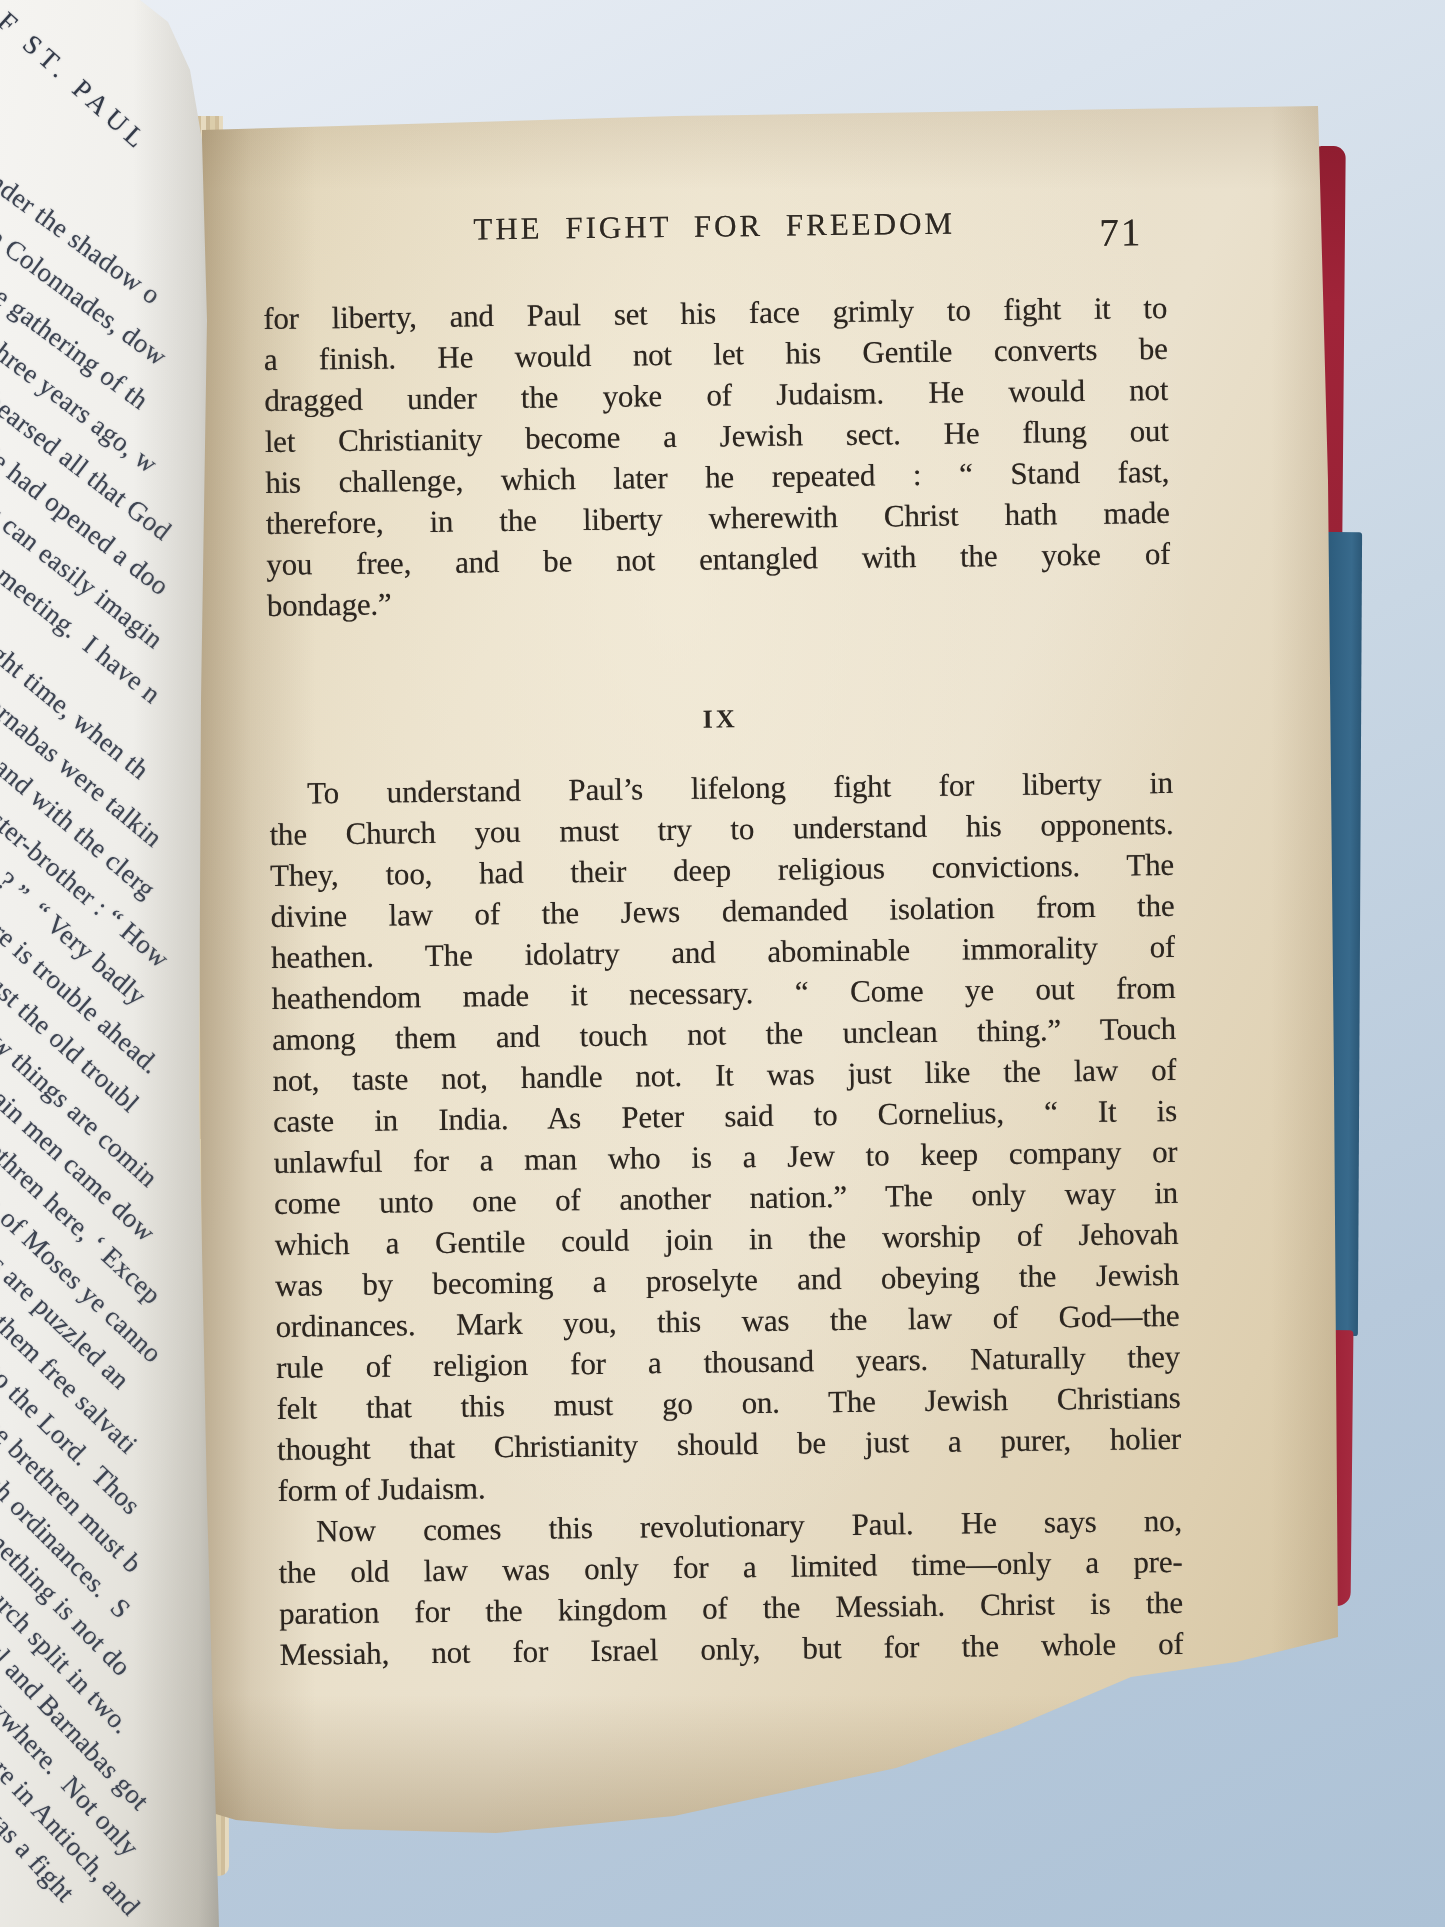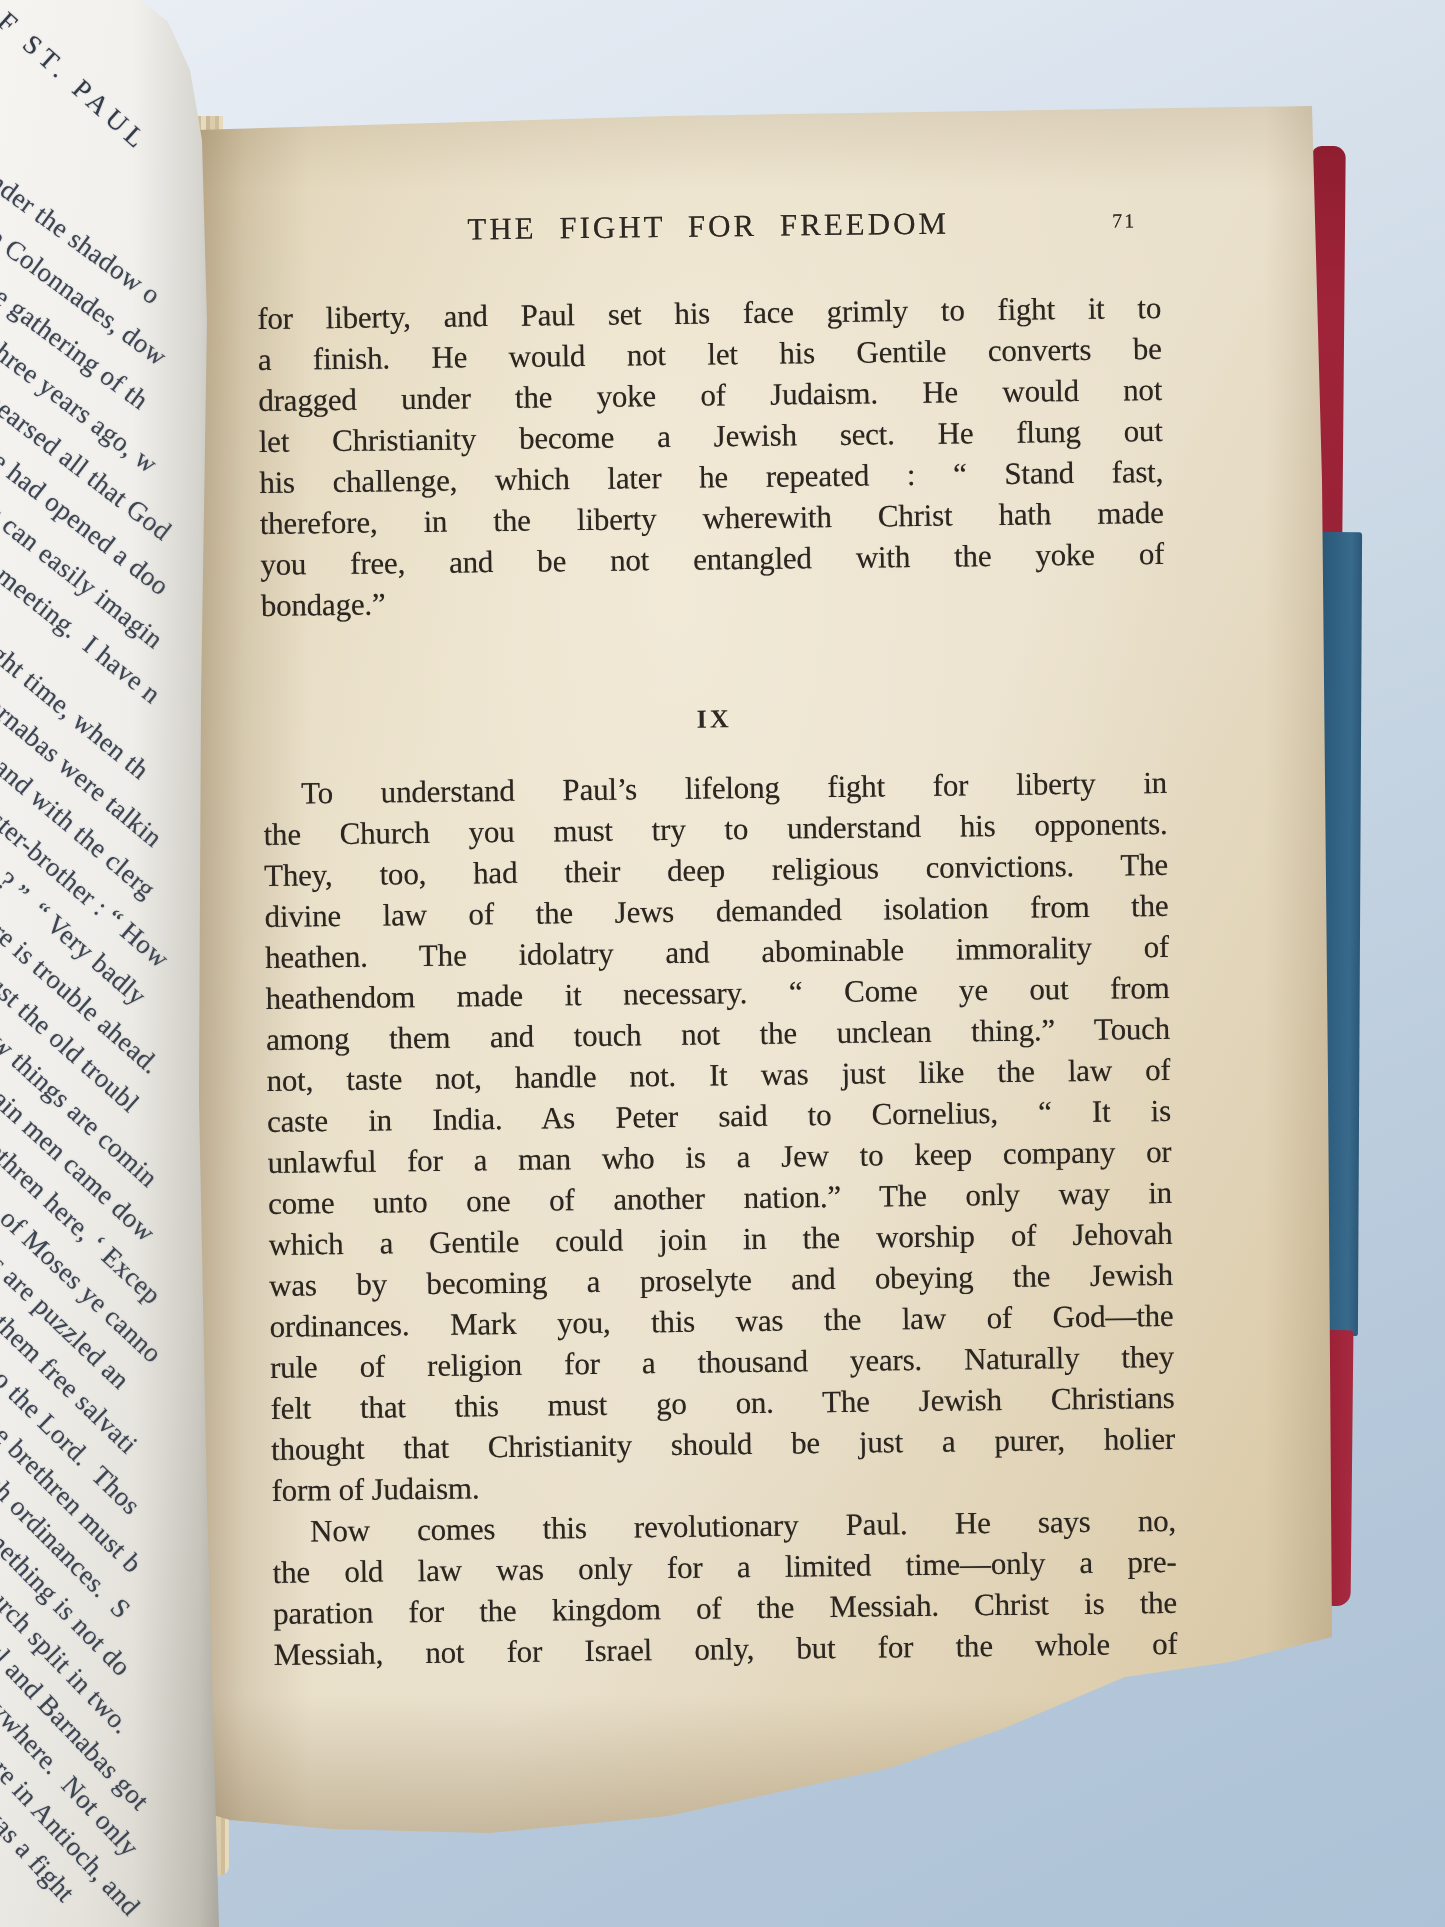--- a/index.html
+++ b/index.html
@@ -32,21 +32,21 @@
   .page-edges{
     position:absolute;left:168px;top:116px;width:58px;height:1760px;
     background:repeating-linear-gradient(90deg,
       #e6dabf 0px,#e6dabf 5px,#c9b795 5px,#c9b795 9px,
       #dbcdab 9px,#dbcdab 14px,#cfbd9a 14px,#cfbd9a 18px);
     border-radius:0 0 10px 10px;transform:rotate(-.2deg);
   }
 
   
   .right-page{
-    position:absolute;left:190px;top:100px;width:1150px;height:1745px;
+    position:absolute;left:196px;top:100px;width:1150px;height:1745px;
     background:
       radial-gradient(ellipse at 42% 28%, rgba(248,242,226,.55) 0%, rgba(248,242,226,0) 55%),
       linear-gradient(115deg,#dfd2b4 0%,#e9dfc8 28%,#eae1cd 55%,#decfb0 84%,#d3c29e 100%);
     clip-path:polygon(
       6px 30px, 480px 16px, 1122px 6px,
       1132px 380px, 1138px 980px, 1142px 1537px,
       1040px 1562px, 935px 1577px, 815px 1628px, 700px 1668px,
       478px 1716px, 300px 1733px, 142px 1729px, 40px 1720px, 13px 1712px,
       8px 1400px, 3px 800px);
     filter:drop-shadow(12px 26px 22px rgba(65,78,102,.38));
@@ -65,21 +65,21 @@
     transform:rotate(-.7deg);transform-origin:0 0;
     color:#2c2620;
   }
   .header-row{position:relative;height:44px;}
   .rheader{
     display:block;text-align:center;
     font-size:31px;letter-spacing:3px;word-spacing:12px;
     color:#2e2923;text-shadow:0 0 .6px rgba(46,41,35,.7);
   }
   .pagenum{
-    position:absolute;right:24px;top:6px;font-size:20px;letter-spacing:2px;
+    position:absolute;right:24px;top:6px;font-size:39px;letter-spacing:2px;
     color:#2e2923;text-shadow:0 0 .6px rgba(46,41,35,.7);
   }
   .para{position:absolute;left:0;width:904px;}
   .p1{top:86px;}
   .ix{
     position:absolute;top:496px;left:0;width:904px;text-align:center;
     font-size:26px;font-weight:bold;letter-spacing:3px;color:#2e2923;
   }
   .p2{top:561px;}
   .p3{top:1299px;}

